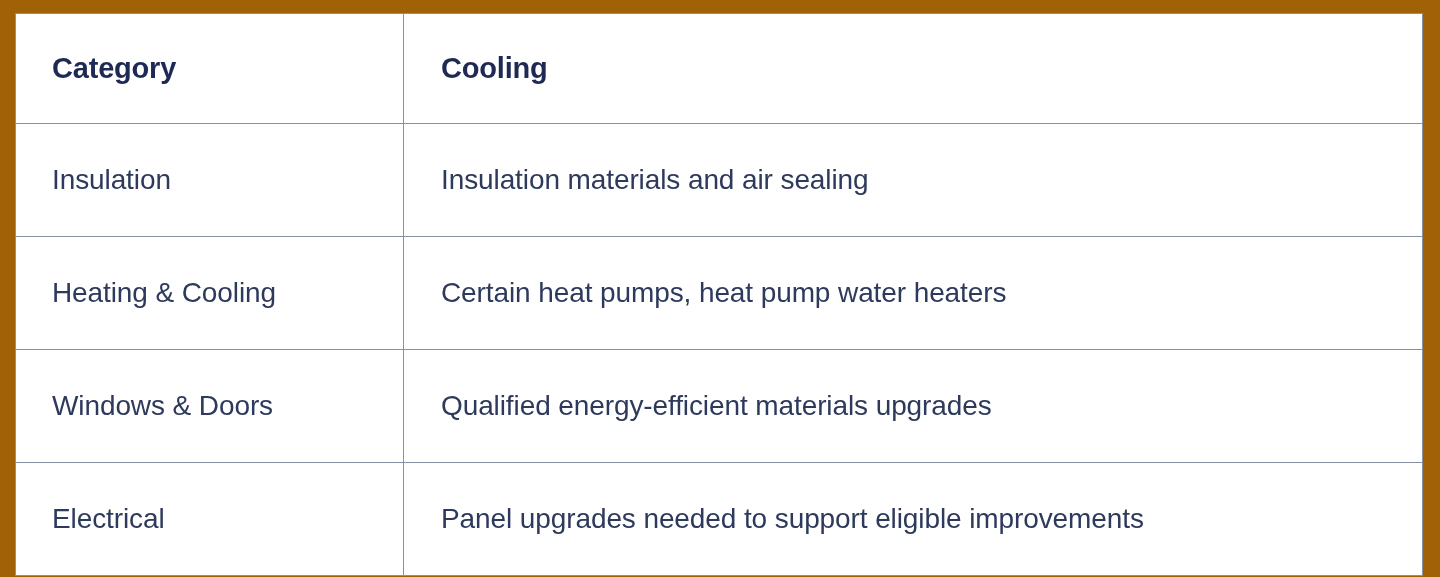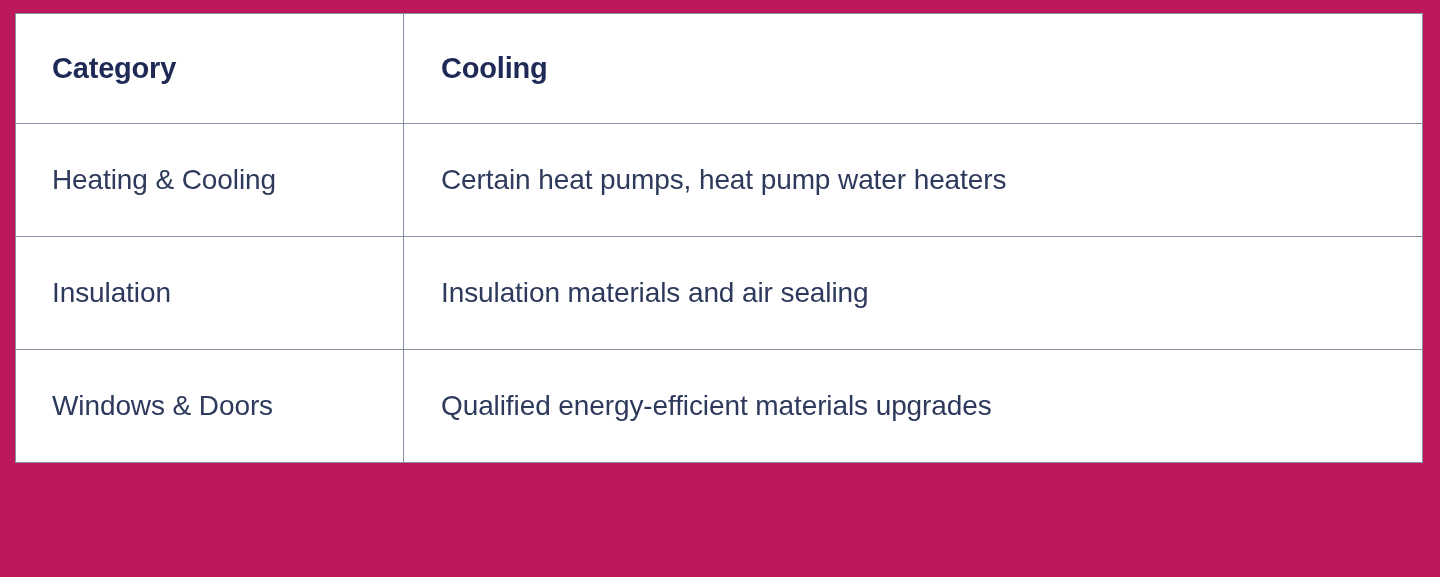--- a/index.html
+++ b/index.html
@@ -12,21 +12,21 @@
     height: 577px;
     background: #ffffff;
     font-family: "Liberation Sans", "DejaVu Sans", sans-serif;
     overflow: hidden;
   }
 
   .page {
     position: relative;
     width: 1440px;
     height: 577px;
-    background: #be185d;
+    background: #a16207;
   }
 
   .eligibility-table {
     position: absolute;
     left: 15px;
     top: 13px;
     width: 1407px;          
     border-collapse: collapse;
     table-layout: fixed;
     background: #ffffff;
@@ -89,42 +89,50 @@
         <th class="cell-pad-right">
           <span class="cell-text">Cooling</span>
         </th>
       </tr>
     </thead>
 
     <tbody>
 
       <tr>
         <td class="cell-pad-left">
-          <span class="cell-text">Heating &amp; Cooling</span>
+          <span class="cell-text">Insulation</span>
         </td>
         <td class="cell-pad-right">
-          <span class="cell-text">Certain heat pumps, heat pump water heaters</span>
+          <span class="cell-text">Insulation materials and air sealing</span>
         </td>
       </tr>
 
       <tr>
         <td class="cell-pad-left">
-          <span class="cell-text">Insulation</span>
+          <span class="cell-text">Heating &amp; Cooling</span>
         </td>
         <td class="cell-pad-right">
-          <span class="cell-text">Insulation materials and air sealing</span>
+          <span class="cell-text">Certain heat pumps, heat pump water heaters</span>
         </td>
       </tr>
 
       <tr>
         <td class="cell-pad-left">
           <span class="cell-text">Windows &amp; Doors</span>
         </td>
         <td class="cell-pad-right">
           <span class="cell-text">Qualified energy-efficient materials upgrades</span>
         </td>
       </tr>
 
+      <tr>
+        <td class="cell-pad-left">
+          <span class="cell-text">Electrical</span>
+        </td>
+        <td class="cell-pad-right">
+          <span class="cell-text">Panel upgrades needed to support eligible improvements</span>
+        </td>
+      </tr>
 
     </tbody>
   </table>
 
 </div>
 
 </body></html>

